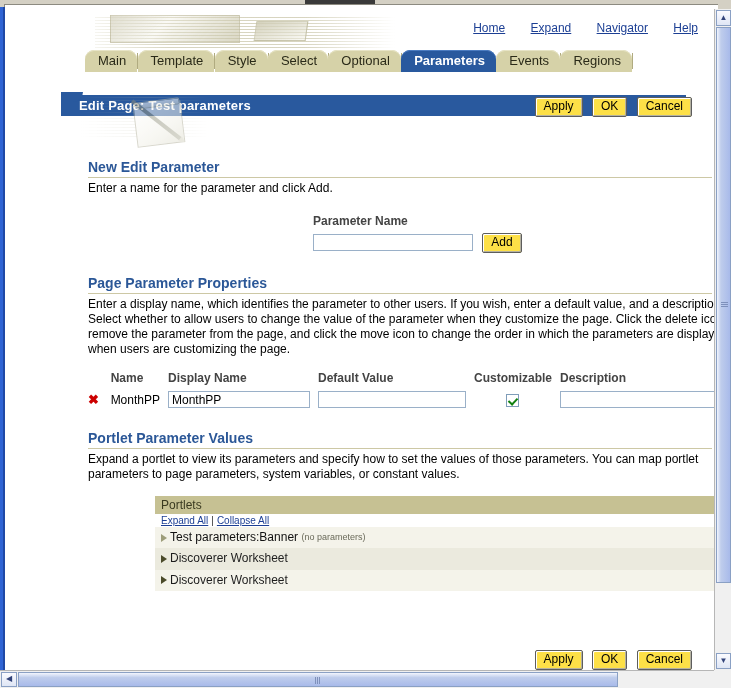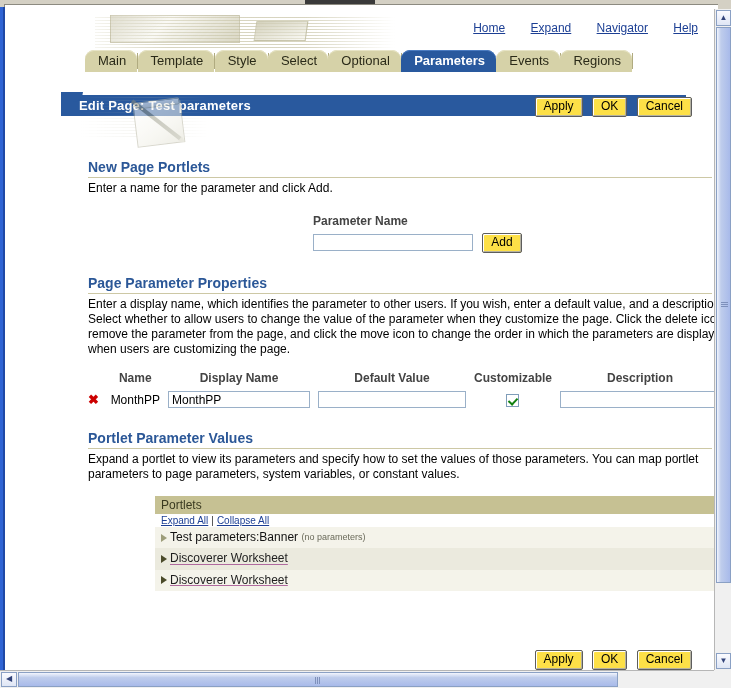--- a/index.html
+++ b/index.html
@@ -331,21 +331,21 @@
   
   table.params {
     margin-top: 14px;
     border-collapse: collapse;
     font-family: "Liberation Sans", sans-serif;
     font-size: 12px;
   }
   table.params th {
     font-weight: bold;
     color: #444444;
-    text-align: center;
+    text-align: left;
     padding: 0 8px 6px 0;
     font-size: 12px;
     white-space: nowrap;
   }
   table.params td {
     padding: 0 8px 0 0;
     vertical-align: middle;
     white-space: nowrap;
   }
   .del-x {
@@ -422,21 +422,20 @@
   }
   .arrow.pale { border-left-color: #9d9d7a; }
   .plabel {
     font-size: 12px;
     color: #111111;
     vertical-align: middle;
   }
   .plink {
     font-size: 12px;
     color: #1d1d1d;
-    text-decoration: underline;
     text-decoration-color: #b06a9e;
     cursor: pointer;
     vertical-align: middle;
   }
   .pnote {
     font-size: 9px;
     color: #6a6a5a;
     vertical-align: middle;
   }
 
@@ -576,21 +575,21 @@
 
     <div class="btnrow-top">
       <span class="btn">Apply</span>
       <span class="btn">OK</span>
       <span class="btn">Cancel</span>
     </div>
 
     <div class="content">
 
       <div class="section">
-        <div class="sec-head">New Page Portlets</div>
+        <div class="sec-head">New Edit Parameter</div>
         <div class="sec-body">Enter a name for the parameter and click Add.</div>
 
         <div class="fieldblock">
           <div class="fieldlabel">Parameter Name</div>
           <input class="txt" style="width: 160px;" value="">
           <span class="btn">Add</span>
         </div>
       </div>
 
       <div class="section" style="margin-top:22px">

